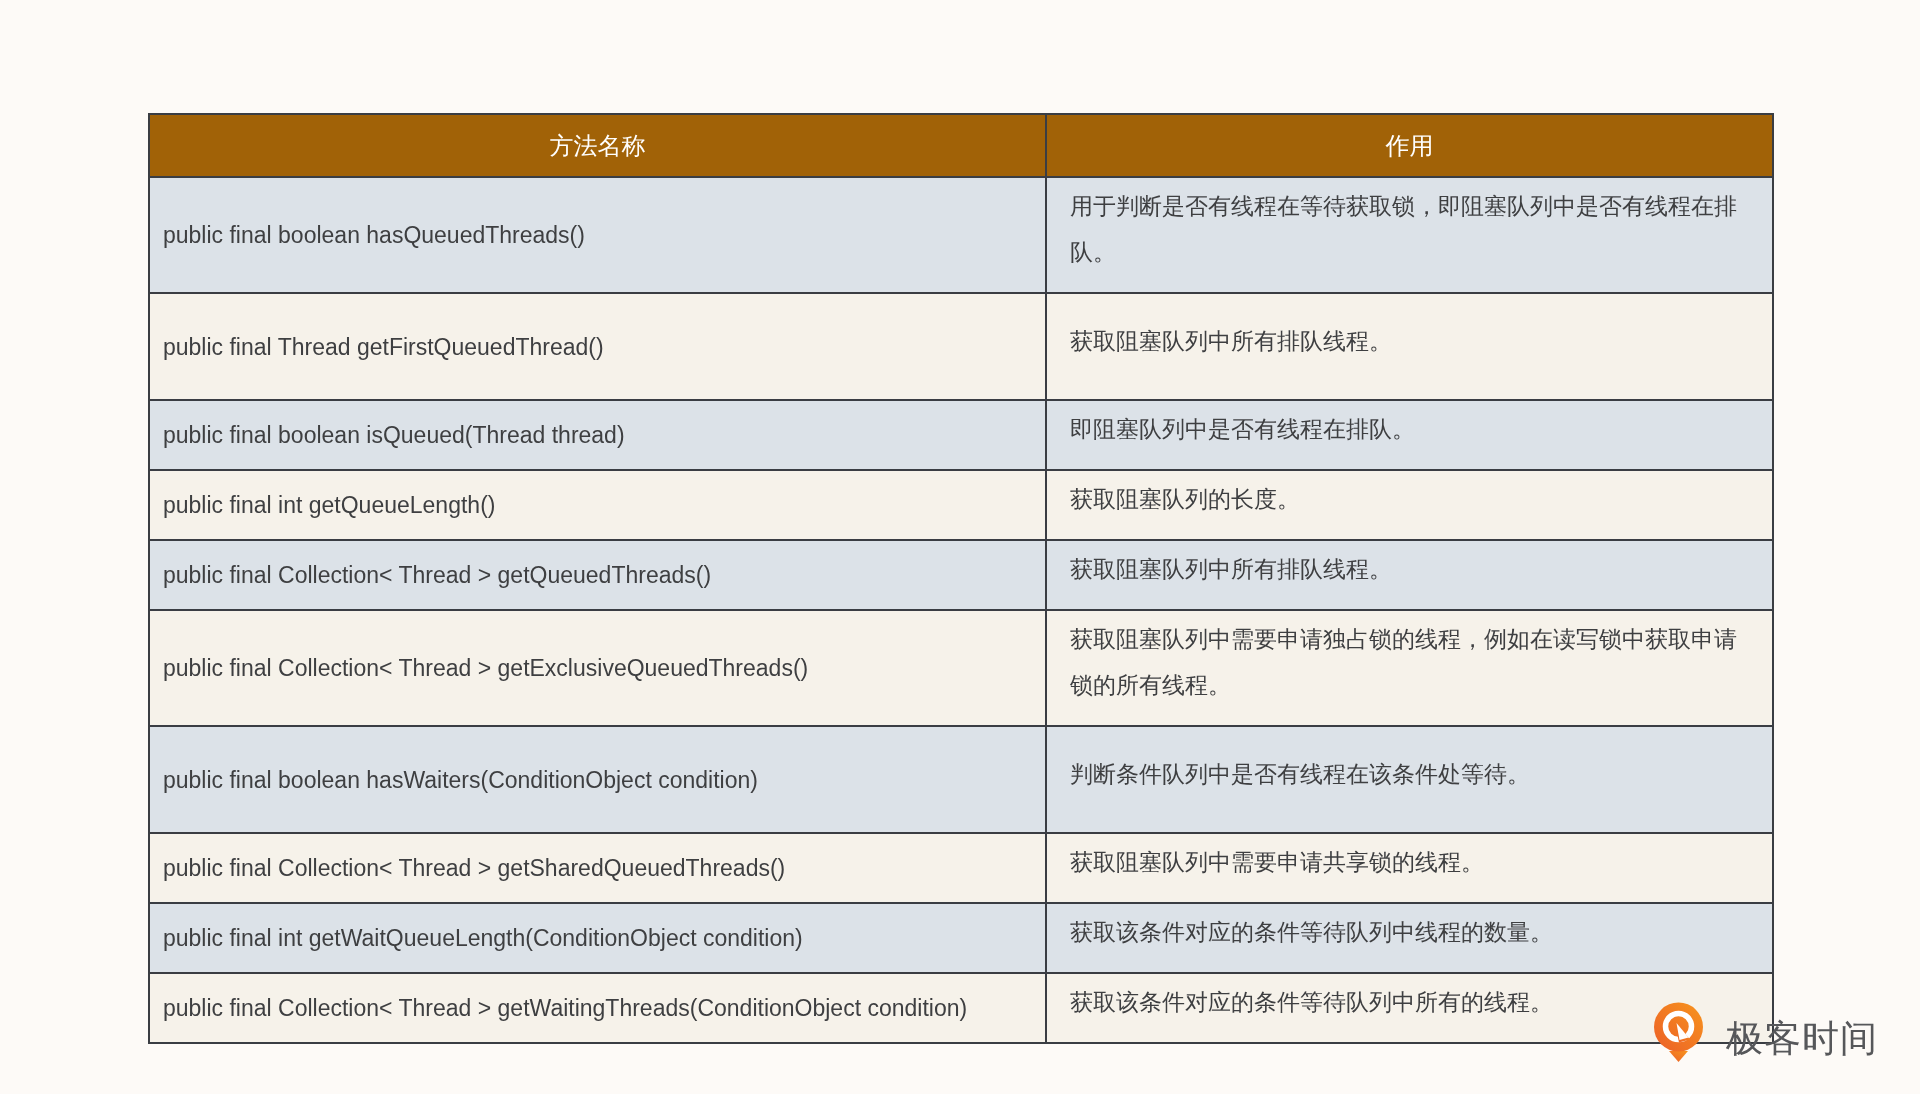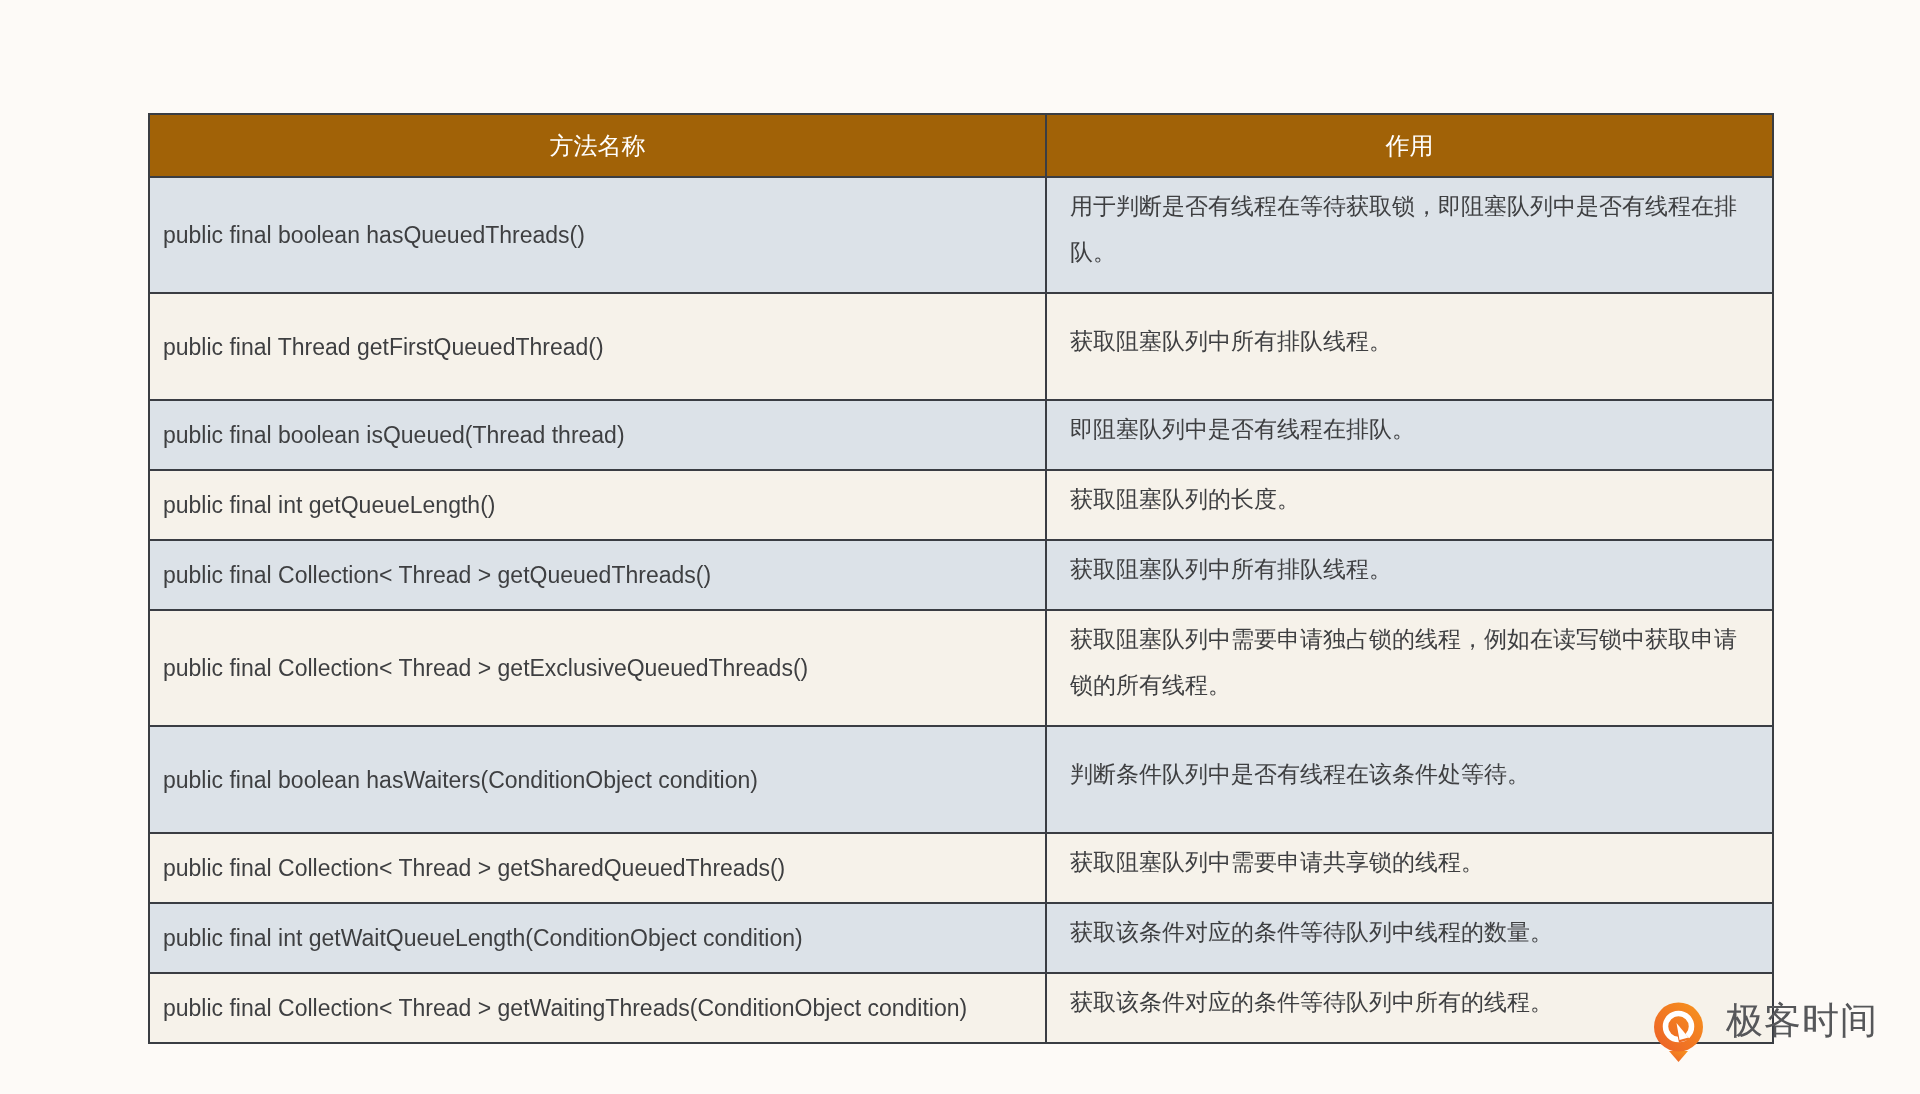--- a/index.html
+++ b/index.html
@@ -56,21 +56,21 @@
   td.desc-cell {
     padding: 5px 18px 17px 23px;
     line-height: 46px;
   }
 
   .footer-brand {
     position: absolute;
     top: 1002px;
     right: 42px;
     display: flex;
-    align-items: flex-start;
+    align-items: flex-end;
     gap: 21px;
   }
   .brand-text {
     font-size: 37px;
     color: #56575a;
     letter-spacing: 1px;
     line-height: 1;
     padding-bottom: 6px;
   }
   .logo-icon { display: inline-block; width: 53px; height: 61px; }

